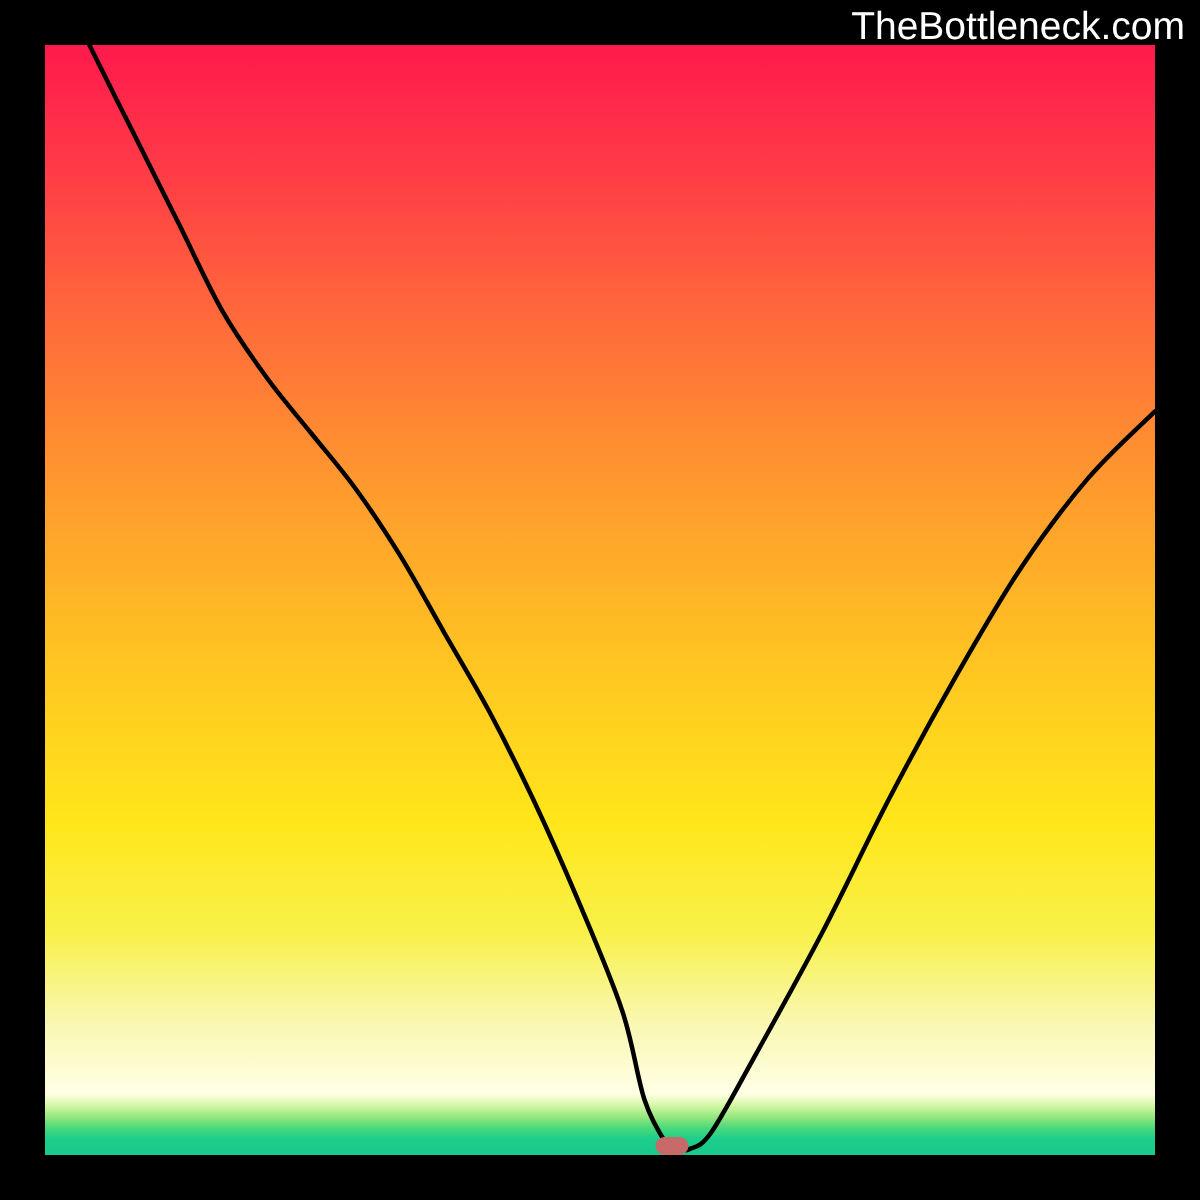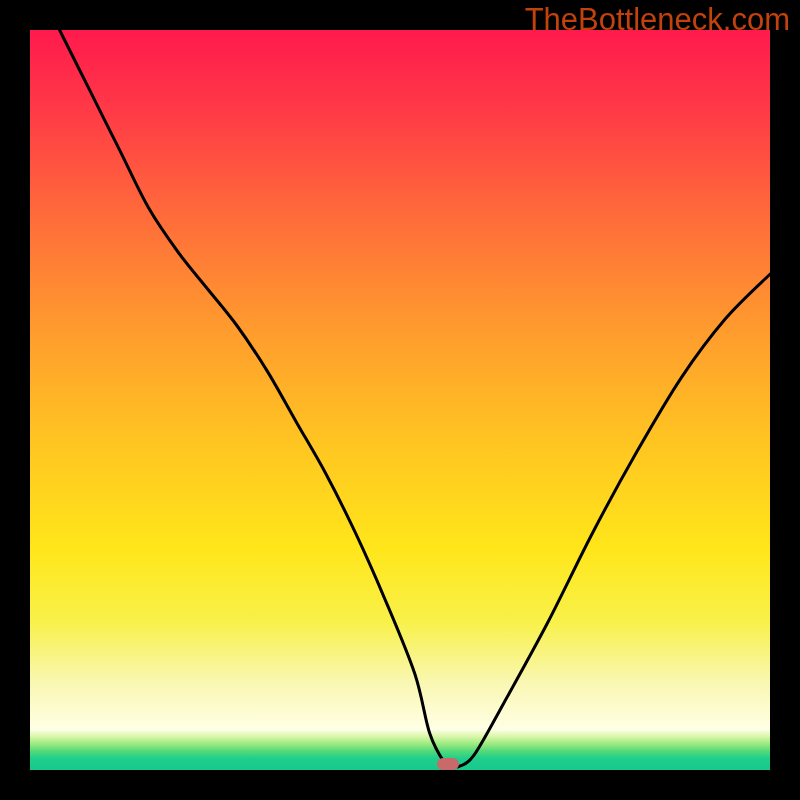--- a/index.html
+++ b/index.html
@@ -13,23 +13,23 @@
   .container {
     position: relative;
     width: 800px;
     height: 800px;
   }
   .watermark {
     position: absolute;
     top: 2px;
     right: 10px;
     font-family: Arial, Helvetica, sans-serif;
-    font-size: 31px;
+    font-size: 26px;
     font-weight: 500;
-    color: #c2410c;
+    color: #ffffff;
     letter-spacing: 0px;
     z-index: 10;
   }
   .chart-area {
     position: absolute;
     left: 30px;
     top: 30px;
     width: 740px;
     height: 740px;
   }

